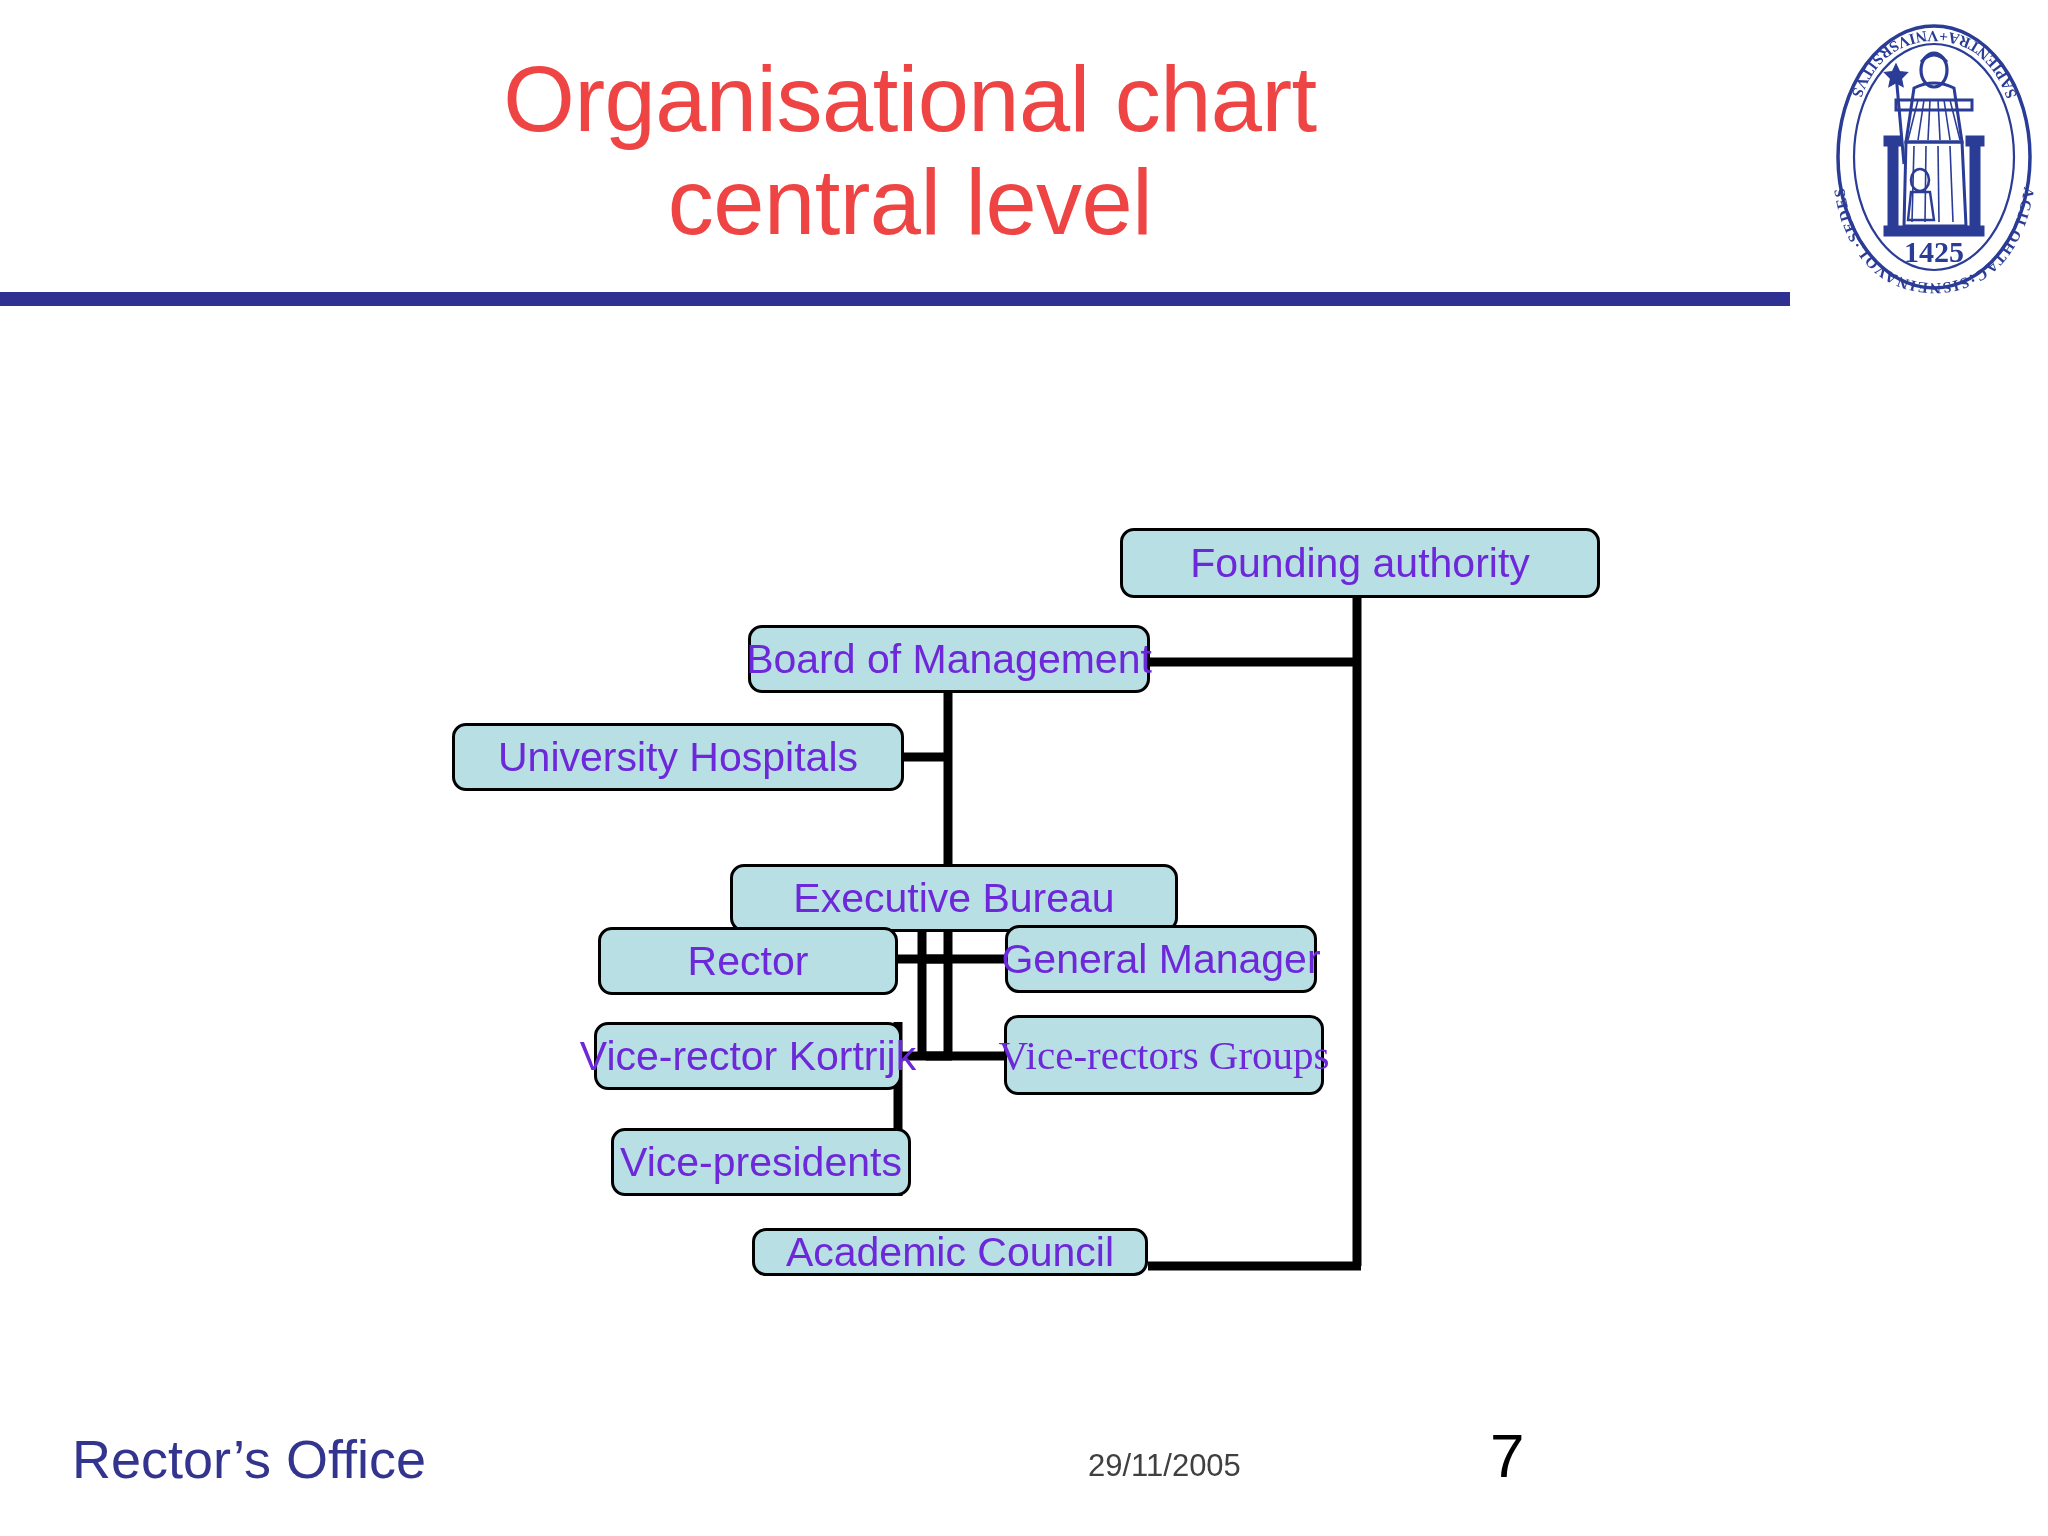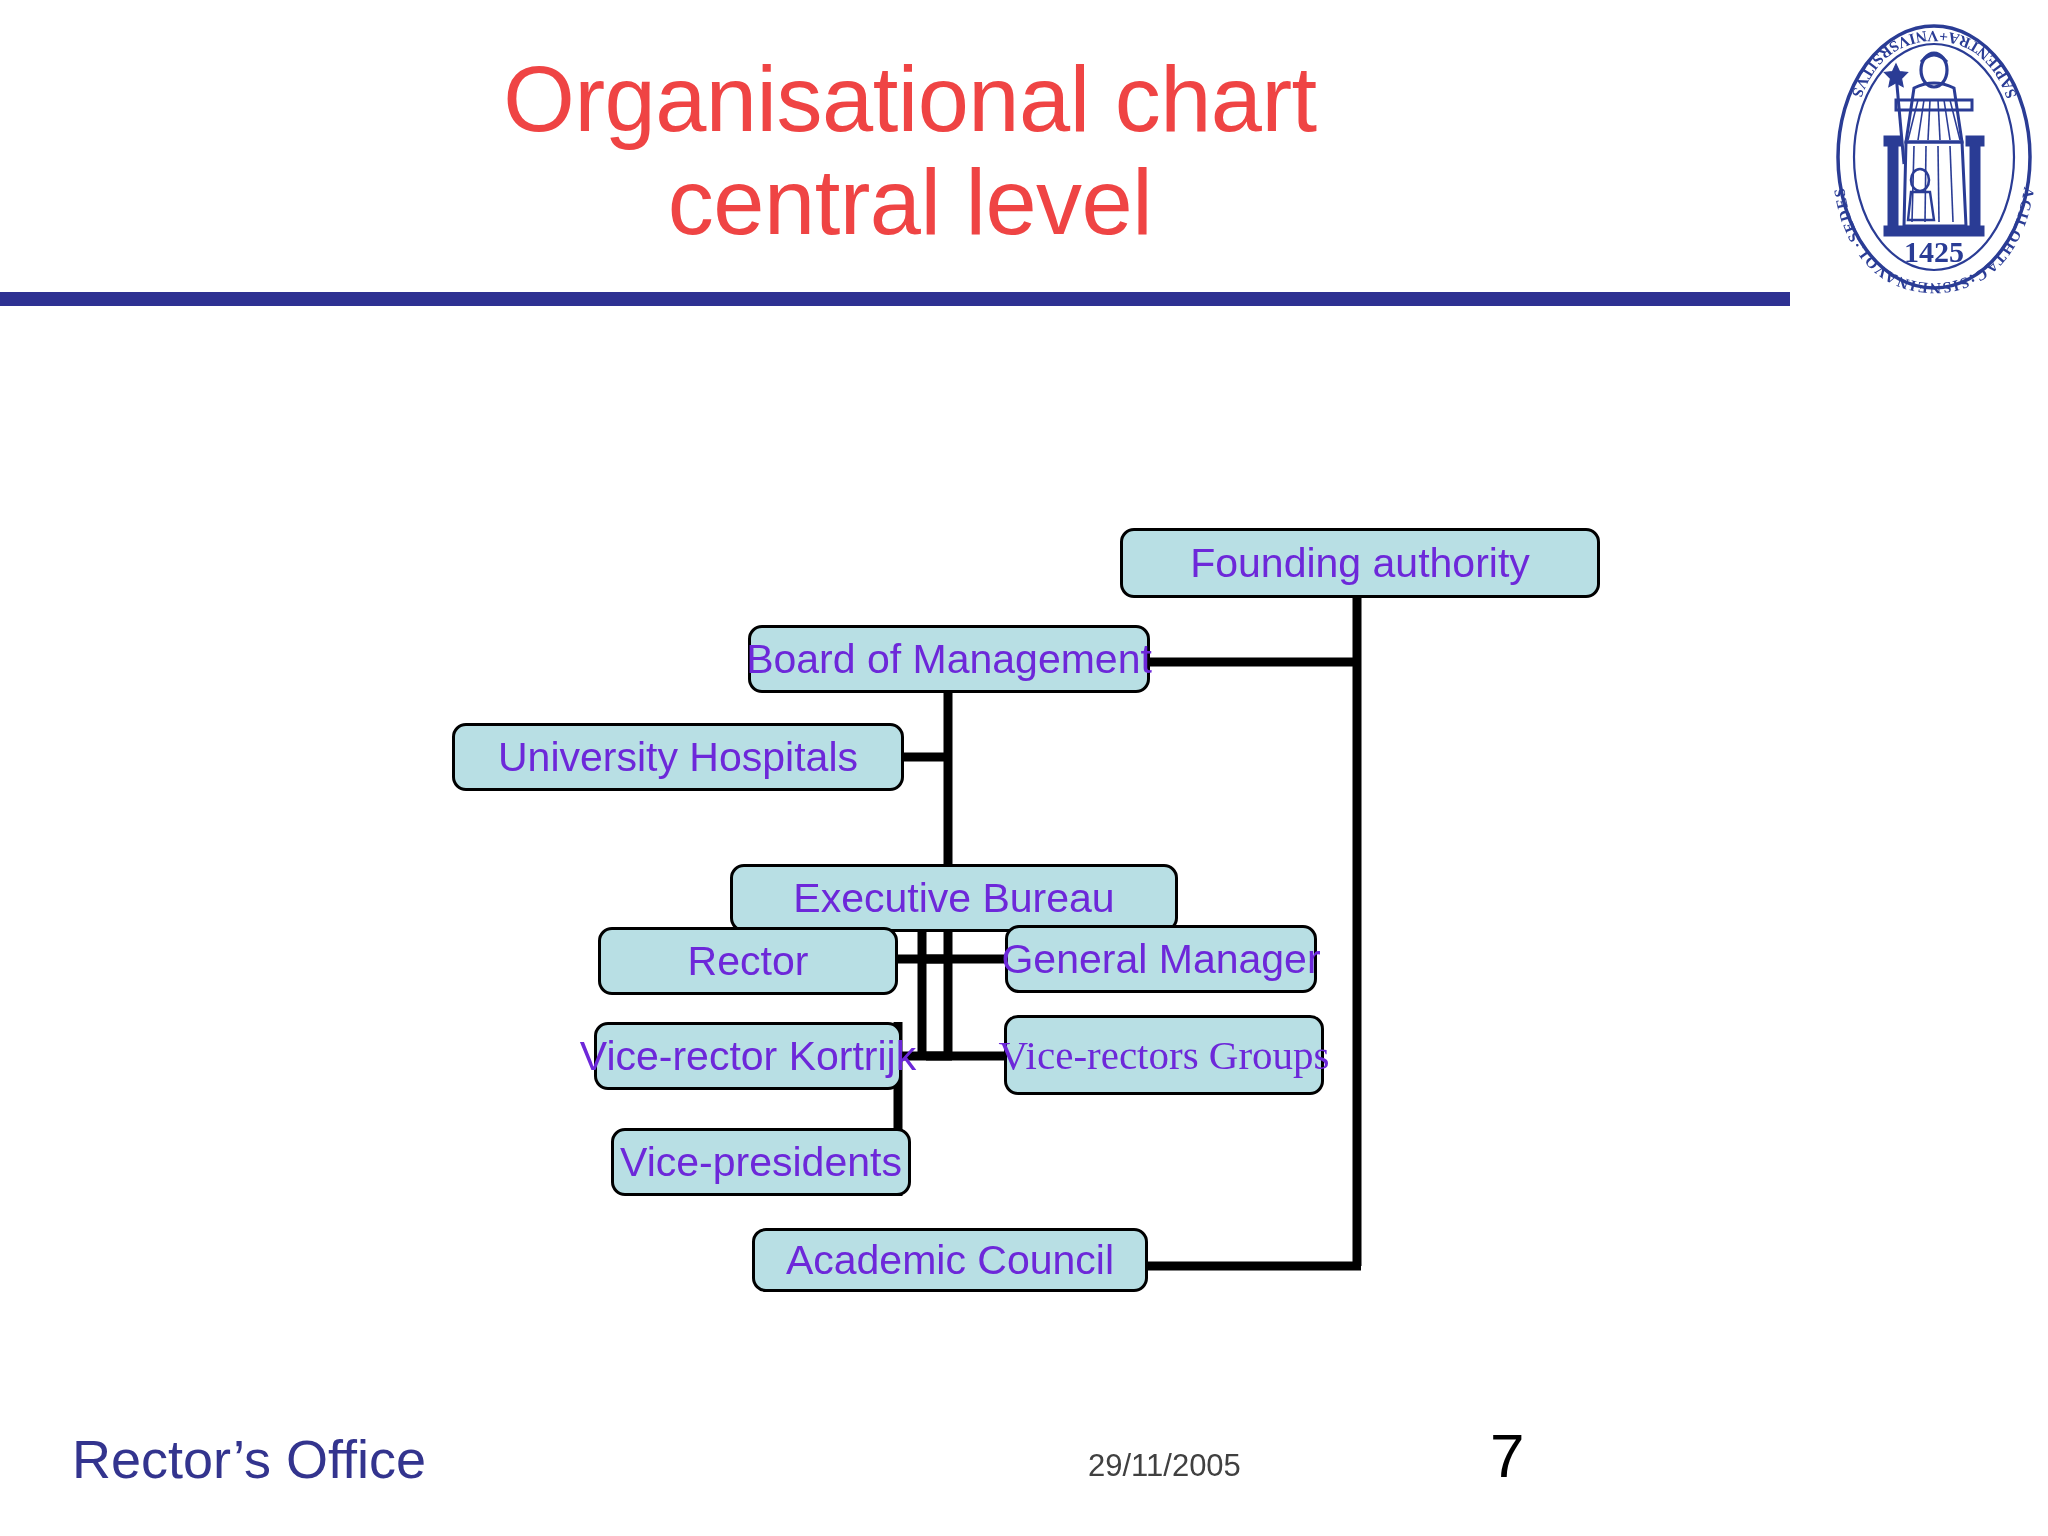--- a/index.html
+++ b/index.html
@@ -238,21 +238,21 @@
   </div>
 
   <div class="node" style="left:1004px; top:1015px; width:320px; height:80px;font-family:Liberation Serif, serif;">
     <span>Vice-rectors Groups</span>
   </div>
 
   <div class="node" style="left:594px; top:1128px; width:300px; height:68px;margin-left:17px;">
     <span>Vice-presidents</span>
   </div>
 
-  <div class="node" style="left:752px; top:1228px; width:396px; height:64px;">
+  <div class="node" style="left:752px; top:1228px; width:396px; height:48px;">
     <span>Academic Council</span>
   </div>
 
 </div>
 
 <div id="footer-org">Rector’s Office</div>
 
 <div id="footer-date">29/11/2005</div>
 
 <div id="footer-page">7</div>

